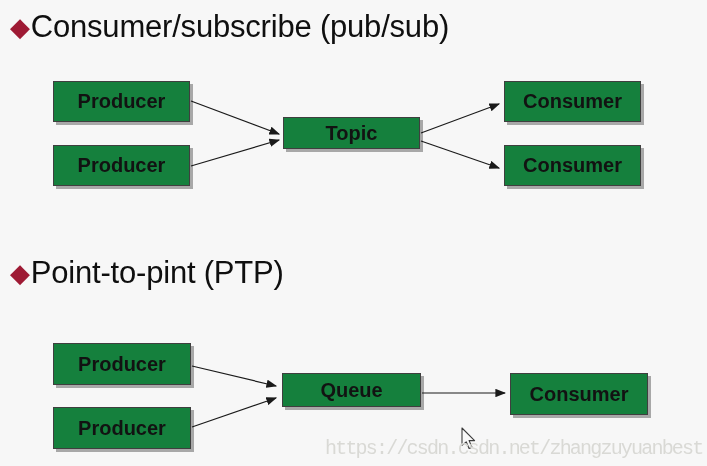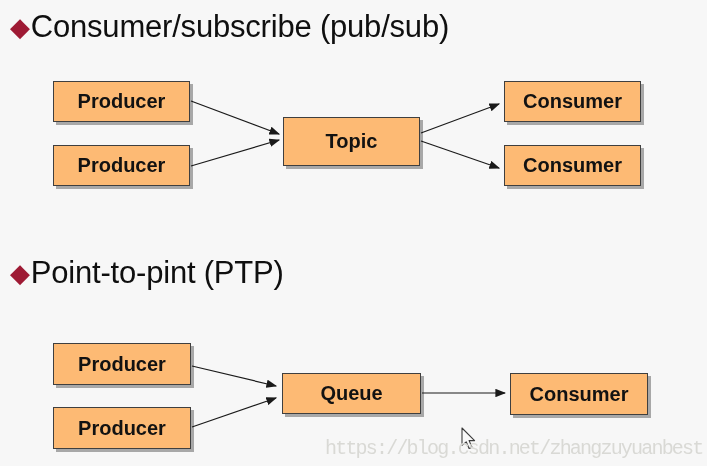--- a/index.html
+++ b/index.html
@@ -13,34 +13,34 @@
     font-size:31px; color:#0f0f0f; letter-spacing:-0.2px;
     white-space:nowrap;
   }
   .heading .bullet {
     color:#9e1a34; font-size:26px; line-height:1; margin-right:1px;
   }
   #heading-pubsub { left:10px; top:9px; }
   #heading-ptp    { left:10px; top:255px; }
   .node {
     position:absolute; box-sizing:border-box;
-    background:#fdba74; border:1px solid #3f3f3f;
+    background:#15803d; border:1px solid #3f3f3f;
     box-shadow:3px 3px 0 #a8a8a8;
     display:flex; align-items:center; justify-content:center;
     font-weight:bold; font-size:20px; color:#121212;
     white-space:nowrap;
   }
   #ps-producer-0 { left:53px;  top:81px;  width:137px; height:41px; }
   #ps-producer-1 { left:53px;  top:145px; width:137px; height:41px; }
-  #ps-topic      { left:283px; top:117px; width:137px; height:49px; }
+  #ps-topic      { left:283px; top:117px; width:137px; height:32px; }
   #ps-consumer-0 { left:504px; top:81px;  width:137px; height:41px; }
   #ps-consumer-1 { left:504px; top:145px; width:137px; height:41px; }
   #ptp-producer-0 { left:53px;  top:343px; width:138px; height:42px; }
   #ptp-producer-1 { left:53px;  top:407px; width:138px; height:42px; }
-  #ptp-queue      { left:282px; top:373px; width:139px; height:41px; }
+  #ptp-queue      { left:282px; top:373px; width:139px; height:34px; }
   #ptp-consumer-0 { left:510px; top:373px; width:138px; height:42px; }
   .overlay { position:absolute; left:0; top:0; pointer-events:none; }
   .watermark {
     position:absolute; left:325px; top:437px;
     font-family:"Liberation Mono", monospace;
     font-size:20px; letter-spacing:-1.8px;
     color:#d9d9d5; white-space:nowrap;
   }
   svg line { stroke:#1a1a1a; stroke-width:1.2; }
 </style>
@@ -81,15 +81,15 @@
     <line x1="421" y1="133" x2="499" y2="104" marker-end="url(#arrowhead)"></line>
     <line x1="421" y1="141" x2="499" y2="168" marker-end="url(#arrowhead)"></line>
     <line x1="192" y1="366" x2="276" y2="386" marker-end="url(#arrowhead)"></line>
     <line x1="192" y1="427" x2="276" y2="398" marker-end="url(#arrowhead)"></line>
     <line x1="422" y1="393" x2="505" y2="393" marker-end="url(#arrowhead)"></line>
     <g transform="translate(462,428)">
       <polygon points="0,0 0,17.3 4.2,13.8 7.1,20.5 10,19.2 7.1,12.6 12.6,12.6" fill="#f8f8f8" stroke="#3c3c3c" stroke-width="1.1" stroke-linejoin="round"></polygon>
     </g>
   </svg>
 
-  <div class="watermark">https://blog.csdn.net/zhangzuyuanbest</div>
+  <div class="watermark">https://csdn.csdn.net/zhangzuyuanbest</div>
 
 </div>
 
 </body></html>

